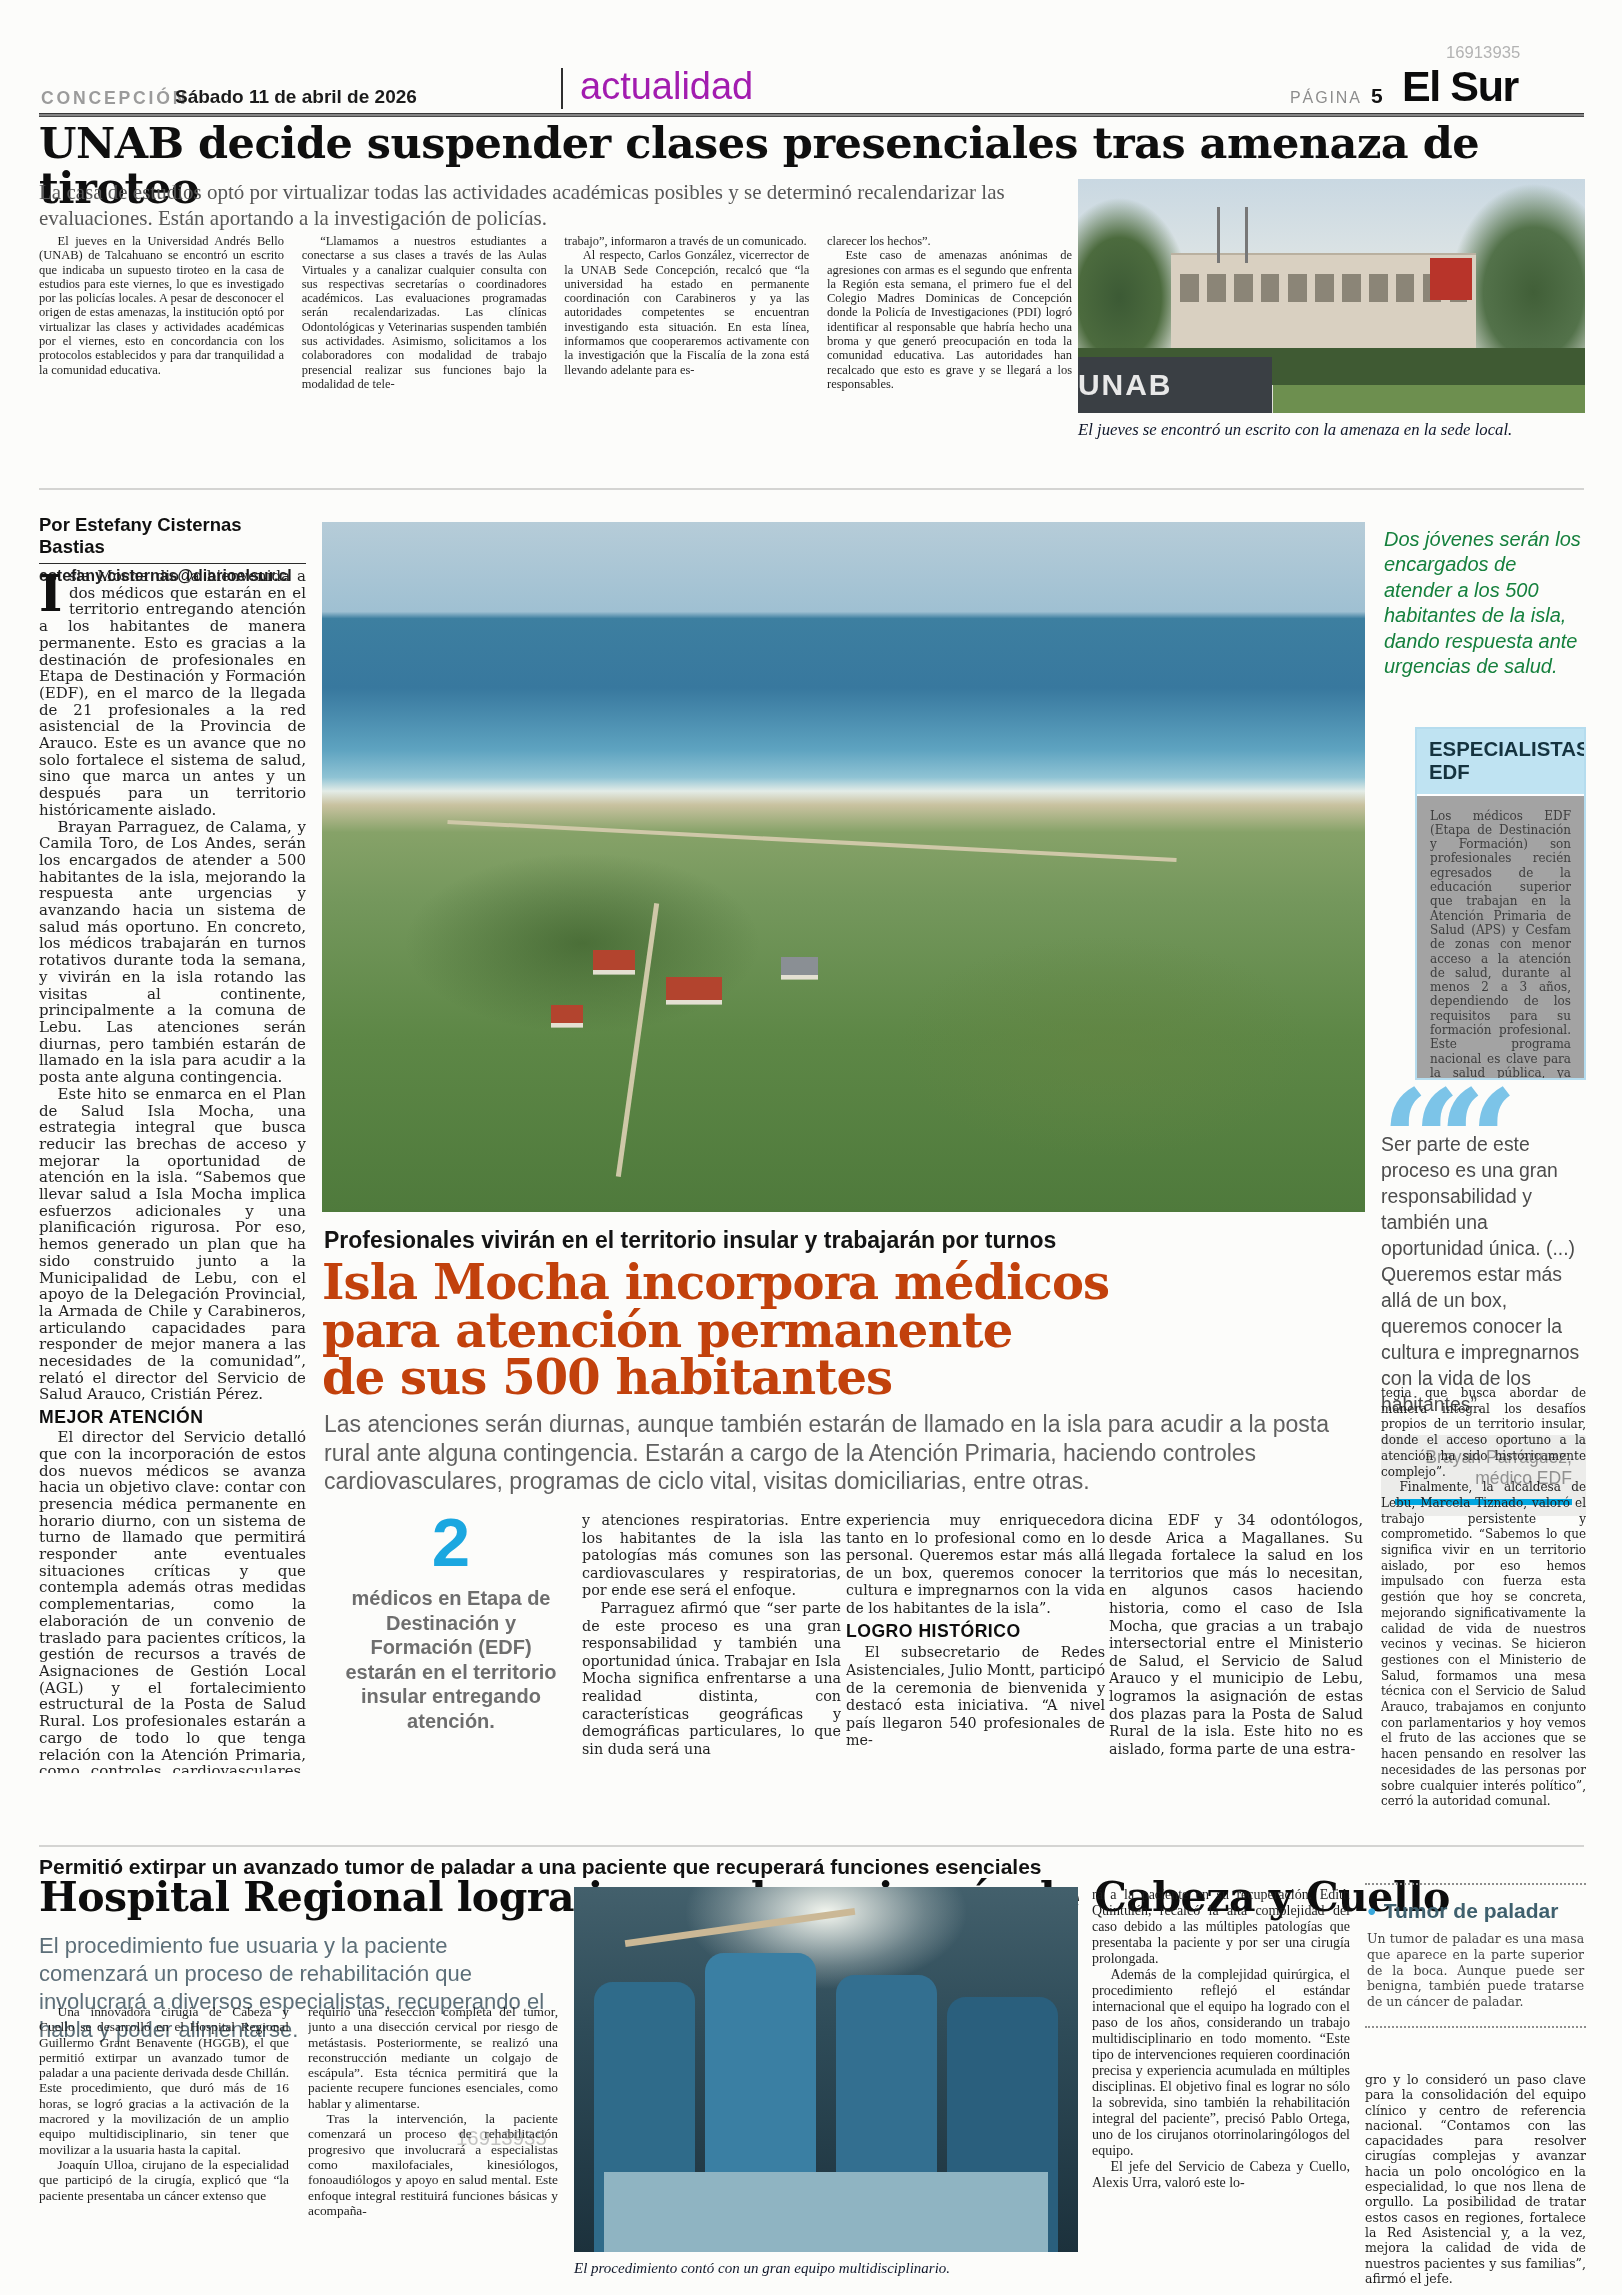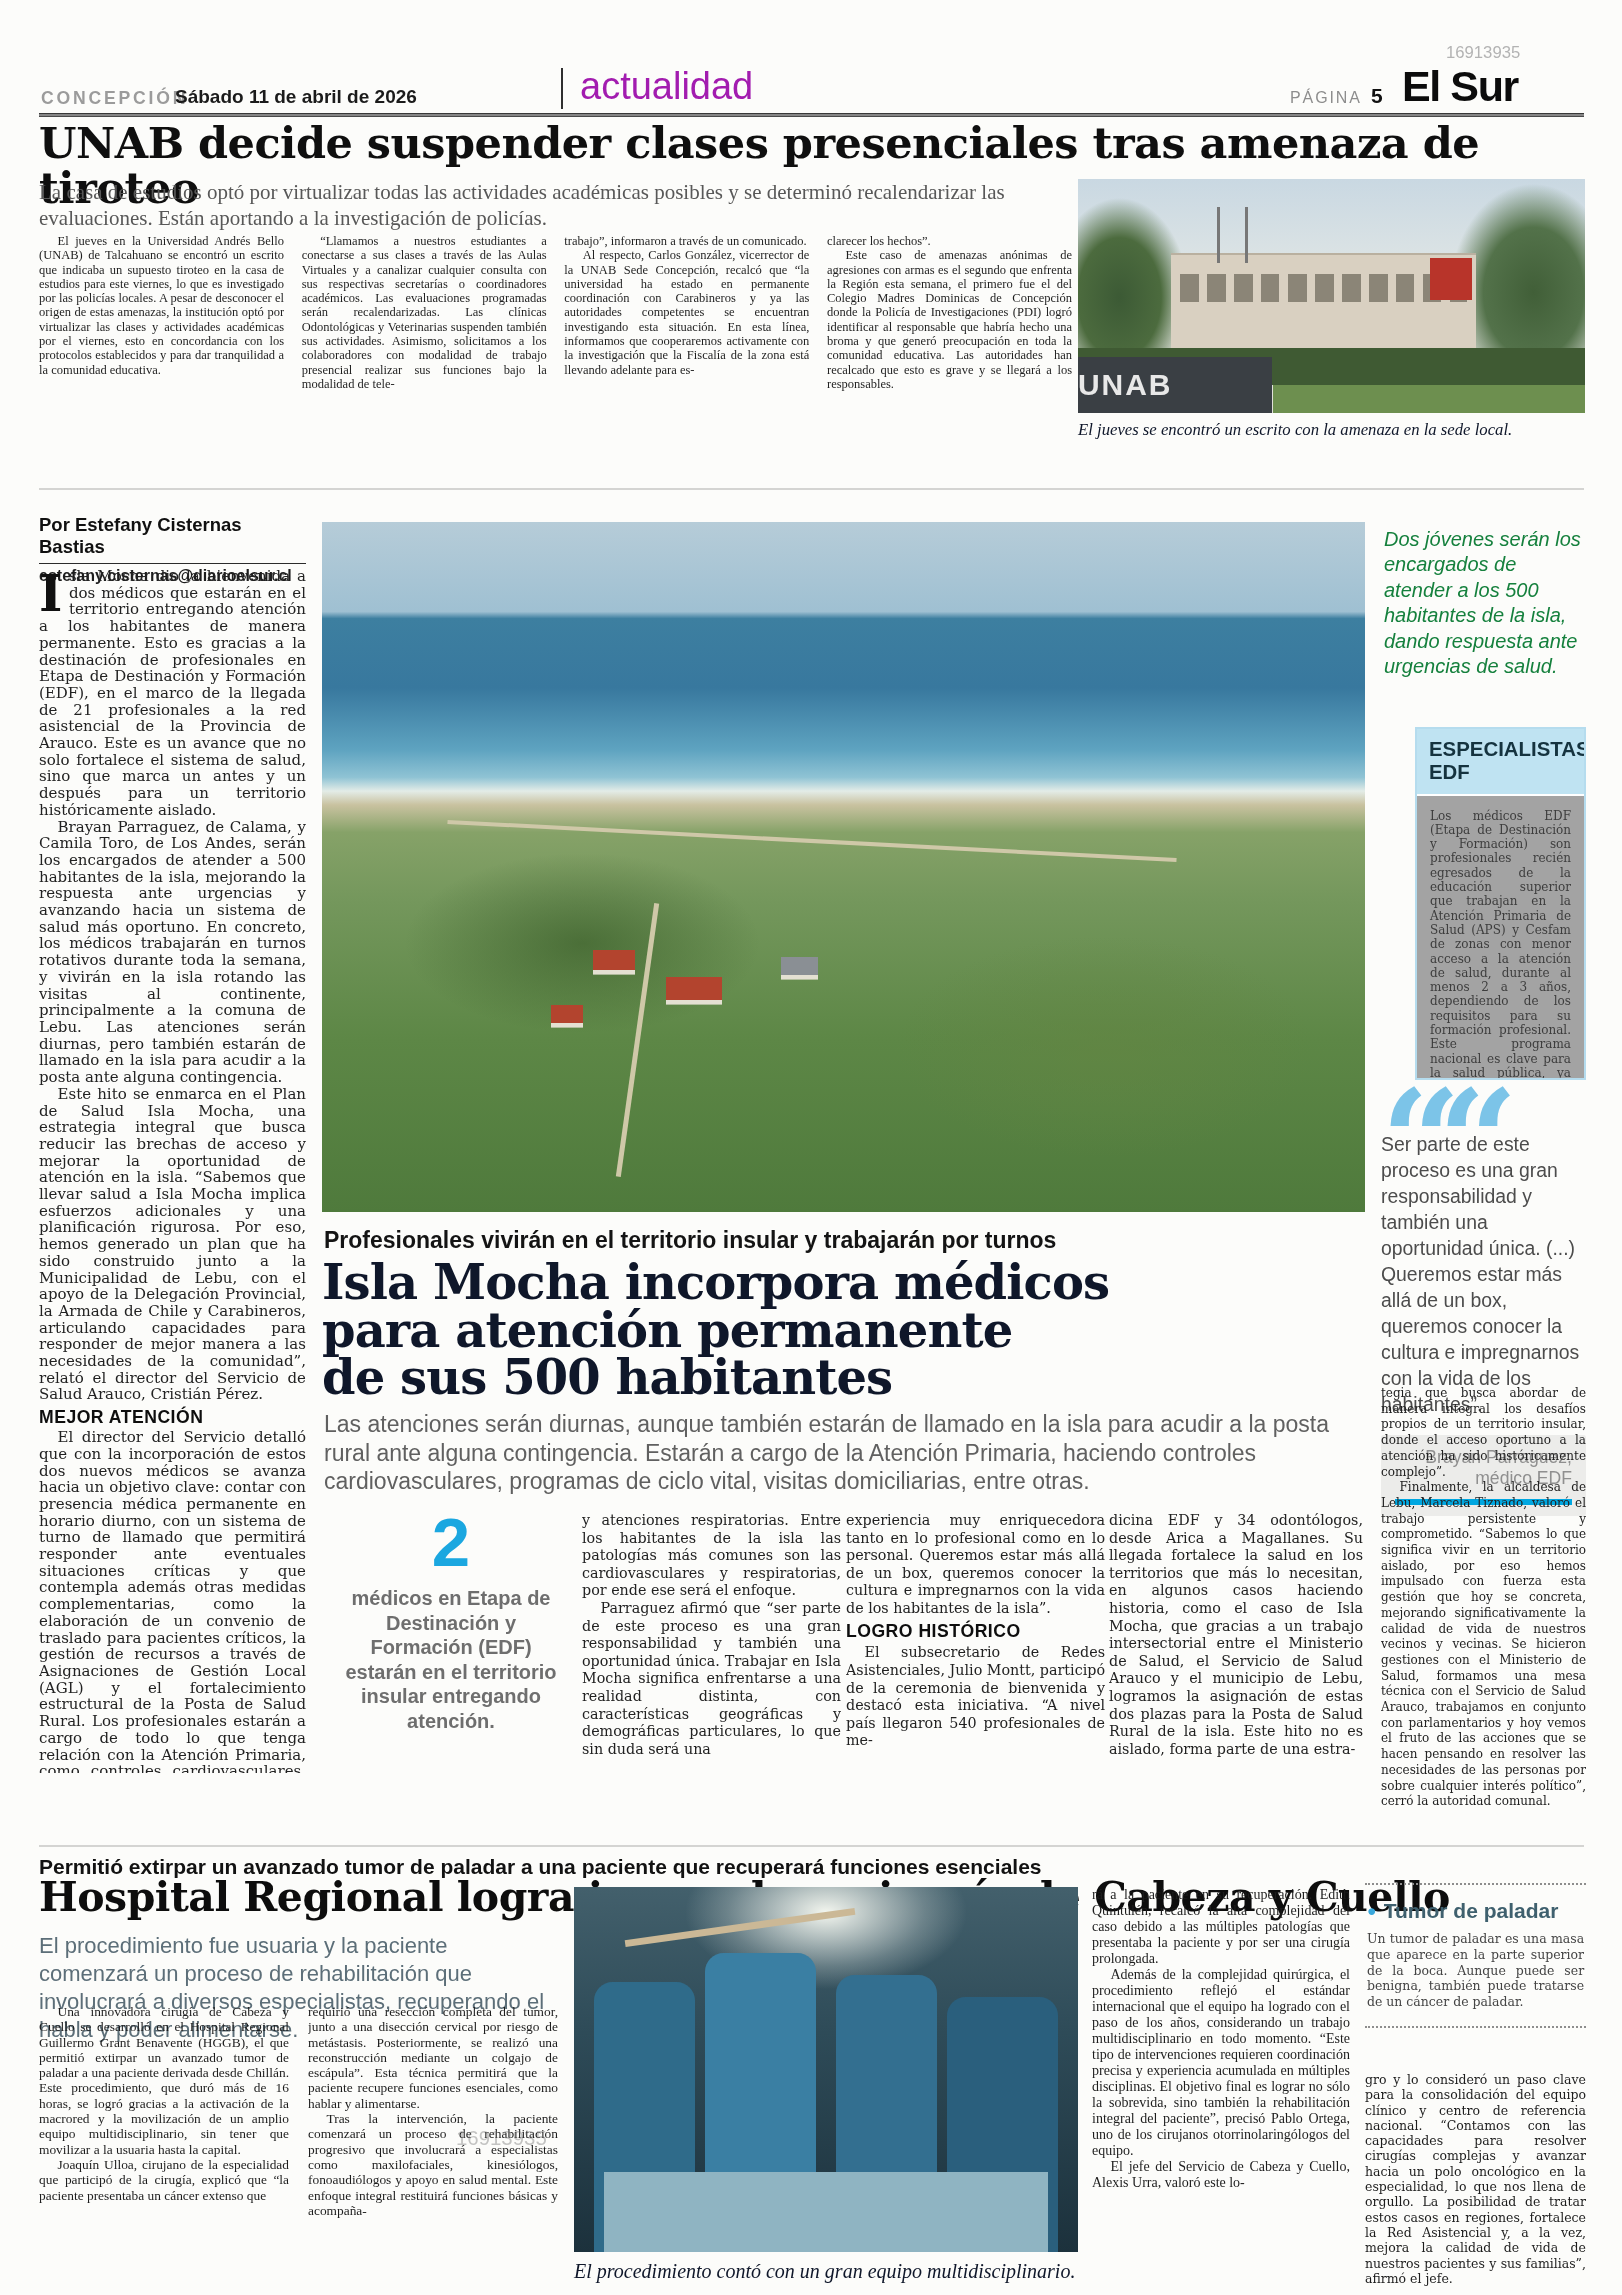--- a/index.html
+++ b/index.html
@@ -70,21 +70,21 @@
   .edf-head { background:#bfe3f2; padding:9.3px 12px; font-family:"Liberation Sans",sans-serif; font-weight:bold; font-size:20.4px; color:#15333f; border-bottom:2.8px solid #fff; }
   .edf-body { padding:13px 13px; font-family:"DejaVu Serif",serif; font-size:12px; line-height:14.3px; text-align:justify; color:#3d3d3d; }
 
   .quote { left:1381px; top:1088px; width:205px; }
   .quote-marks { position:absolute; left:0; top:-16.7px; font-family:"DejaVu Serif",serif; font-weight:bold; font-size:139px; line-height:1; color:#7cc4e8; letter-spacing:-23px; }
   .quote-text { position:relative; padding-top:43px; font-family:"Liberation Sans",sans-serif; font-size:19.4px; line-height:26px; color:#4c4c4c; }
   .quote-attrib { margin-top:17.6px; background:#ececea; border-radius:2.8px; padding:12px 14px 11px; text-align:right; font-family:"Liberation Sans",sans-serif; font-size:17.6px; line-height:21px; color:#8f8f8f; }
   .quote-bar { margin-top:10.2px; height:6.5px; background:#00a7e1; }
 
   .m-kicker { left:324px; top:1227px; width:1036px; font-family:"Liberation Sans",sans-serif; font-weight:bold; font-size:23px; color:#141414; }
-  .m-headline { left:322px; top:1259px; width:1046px; font-family:"DejaVu Serif",serif; font-weight:bold; font-size:48px; line-height:0.99; color:#0f172a; letter-spacing:-0.9px; white-space:pre-line; }
+  .m-headline { left:322px; top:1259px; width:1046px; font-family:"DejaVu Serif",serif; font-weight:bold; font-size:48px; line-height:0.99; color:#c2410c; letter-spacing:-0.9px; white-space:pre-line; }
   .m-deck { left:324px; top:1410px; width:1039px; font-family:"Liberation Sans",sans-serif; font-size:23px; line-height:1.24; color:#606060; }
 
   .callout { left:324px; top:1508px; width:254px; text-align:center; font-family:"Liberation Sans",sans-serif; }
   .callout-num { font-size:69px; font-weight:bold; line-height:1; color:#1ba7e0; }
   .callout-text { margin:9.3px auto 0; width:222px; font-size:20px; line-height:24.5px; font-weight:bold; color:#6e6e6e; }
 
   .m-colA, .m-colB, .m-colC { top:1512px; height:324px; overflow:hidden; font-family:"DejaVu Serif",serif; font-size:14.3px; line-height:17.6px; text-align:justify; color:#222; }
   .m-colA { left:582px; width:259px; }
   .m-colB { left:846px; width:259px; }
   .m-colC { left:1109px; width:254px; }
@@ -103,21 +103,21 @@
   .h-col1 { left:39px; } .h-col2 { left:308px; }
   .h-col3 { left:1092px; top:1887px; width:258px; height:396px; overflow:hidden; font-size:14px; line-height:16px; text-align:justify; }
   .h-col4 { left:1365px; top:2072px; width:221px; height:217px; overflow:hidden; font-family:"DejaVu Serif",serif; font-size:12.5px; line-height:15.3px; text-align:justify; }
 
   .h-photo { left:574px; top:1887px; width:504px; height:365px; overflow:hidden; background:linear-gradient(180deg,#43606c,#2e4b58 40%,#1c313c); }
   .hp-light { position:absolute; left:22%; top:-14%; width:56%; height:42%; border-radius:50%; background:radial-gradient(closest-side,#f3f6ef,rgba(243,246,239,0.25) 70%,transparent); }
   .hp-fig { position:absolute; border-radius:18.5px 18.5px 0 0; }
   .hp-table { position:absolute; left:6%; bottom:0; width:88%; height:22%; background:#8fb4c2; }
   .hp-arm { position:absolute; background:#cbb896; }
 
-  .h-caption { left:574px; top:2260px; width:504px; font-size:20px; }
+  .h-caption { left:574px; top:2260px; width:504px; font-size:15px; }
 
   .h-box { left:1365px; top:1883px; width:221px; border-top:2.8px dotted #8d8d8d; border-bottom:2.8px dotted #8d8d8d; padding:14px 1.9px 15.7px; }
   .h-box-titlerow { display:flex; align-items:center; gap:7.4px; font-family:"Liberation Sans",sans-serif; }
   .h-box-bullet { color:#3aa8dc; font-size:15.7px; }
   .h-box-title { font-weight:bold; font-size:21px; color:#3f606e; }
   .h-box-body { margin-top:8.3px; font-family:"DejaVu Serif",serif; font-size:12.5px; line-height:15.7px; text-align:justify; color:#454545; }
 
   .watermark { left:456px; top:2127px; font-family:"Liberation Sans",sans-serif; font-size:20.4px; color:rgba(110,110,110,0.4); }
 </style>
 </head>

